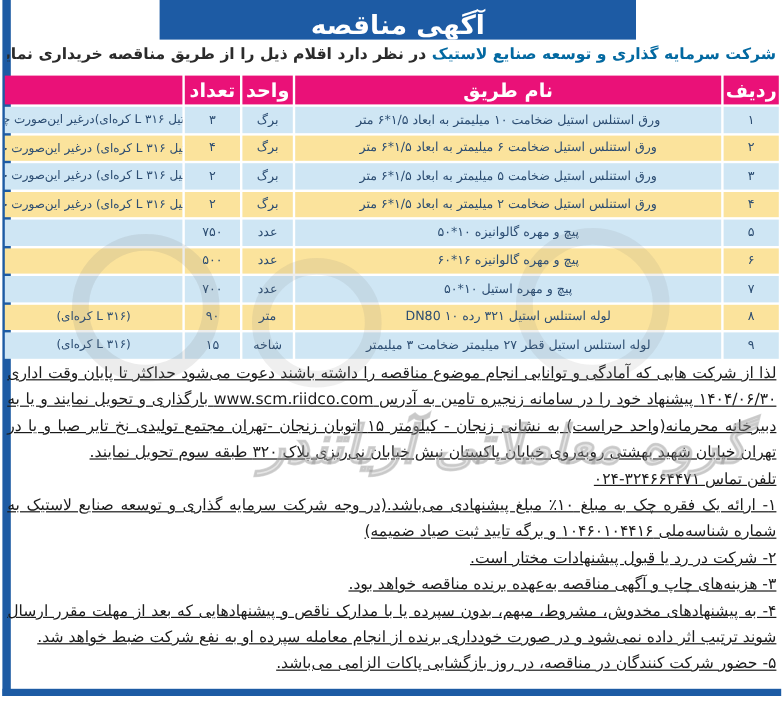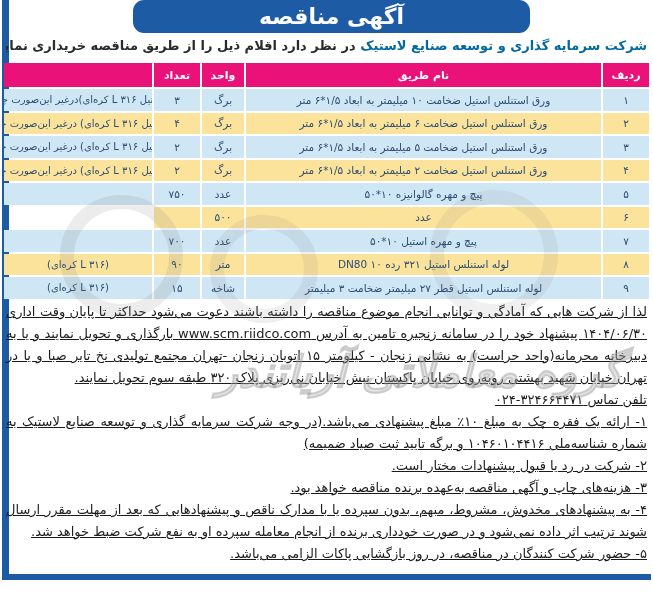--- a/index.html
+++ b/index.html
@@ -5,37 +5,37 @@
   html,body{margin:0;padding:0;background:#fff;}
   .page{
     position:relative;width:653px;height:594px;background:#ffffff;
     overflow:hidden;direction:rtl;
     font-family:"DejaVu Sans", sans-serif;
   }
   .left-strip{position:absolute;left:2px;top:0;width:7px;height:580px;background:#1d5ba4;}
   .bottom-bar{position:absolute;left:2px;top:574px;width:649px;height:6px;background:#1d5ba4;}
   .banner{
     position:absolute;left:133px;top:0;width:397px;height:33px;background:#1d5ba4;
-    display:flex;align-items:center;justify-content:center;overflow:hidden;border-radius:11px;
+    display:flex;align-items:flex-start;justify-content:center;overflow:hidden;
   }
   .banner span{color:#ffffff;font-weight:bold;font-size:22px;line-height:44px;}
   .intro{
     position:absolute;top:38px;right:6px;left:6px;height:22px;
     font-size:13px;color:#222;text-align:right;white-space:nowrap;overflow:hidden;
   }
   .intro .company{color:#0369a1;font-weight:bold;}
   .intro .rest{font-weight:bold;color:#2b2b2b;}
   
   .tbl{position:absolute;top:63px;right:4px;width:645px;z-index:1;}
   .hrow,.trow{
     display:grid;grid-template-columns:46px 1fr 42px 46px 148px;gap:2px;margin-bottom:2px;
   }
   .hrow{height:24px;}
   .trow{height:21.5px;}
-  .hrow .cell{background:#ea1178;color:#fff;font-weight:bold;font-size:11px;}
+  .hrow .cell{background:#ea1178;color:#fff;font-weight:bold;font-size:16px;}
   .cell{display:flex;align-items:center;justify-content:center;overflow:hidden;white-space:nowrap;}
   .trow .cell{font-size:10.5px;color:#2c4d72;}
   .trow:nth-child(odd)  .cell{background:#fbe39c;}
   .trow:nth-child(even) .cell{background:#cfe6f4;}
   .c-note{font-size:10px !important;}
   
   .bodytext{
     position:absolute;top:301px;right:6px;left:6px;z-index:1;
     font-size:13px;color:#1b1b1b;line-height:22px;text-align:justify;text-decoration:underline;
   }
@@ -108,20 +108,21 @@
     </div>
     <div class="trow">
       <div class="cell c-row">۵</div>
       <div class="cell c-name">پیچ و مهره گالوانیزه ۱۰*۵۰</div>
       <div class="cell c-unit">عدد</div>
       <div class="cell c-qty">۷۵۰</div>
       <div class="cell c-note"></div>
     </div>
     <div class="trow">
       <div class="cell c-row">۶</div>
+      <div class="cell c-name">پیچ و مهره گالوانیزه ۱۶*۶۰</div>
       <div class="cell c-unit">عدد</div>
       <div class="cell c-qty">۵۰۰</div>
       <div class="cell c-note"></div>
     </div>
     <div class="trow">
       <div class="cell c-row">۷</div>
       <div class="cell c-name">پیچ و مهره استیل ۱۰*۵۰</div>
       <div class="cell c-unit">عدد</div>
       <div class="cell c-qty">۷۰۰</div>
       <div class="cell c-note"></div>

